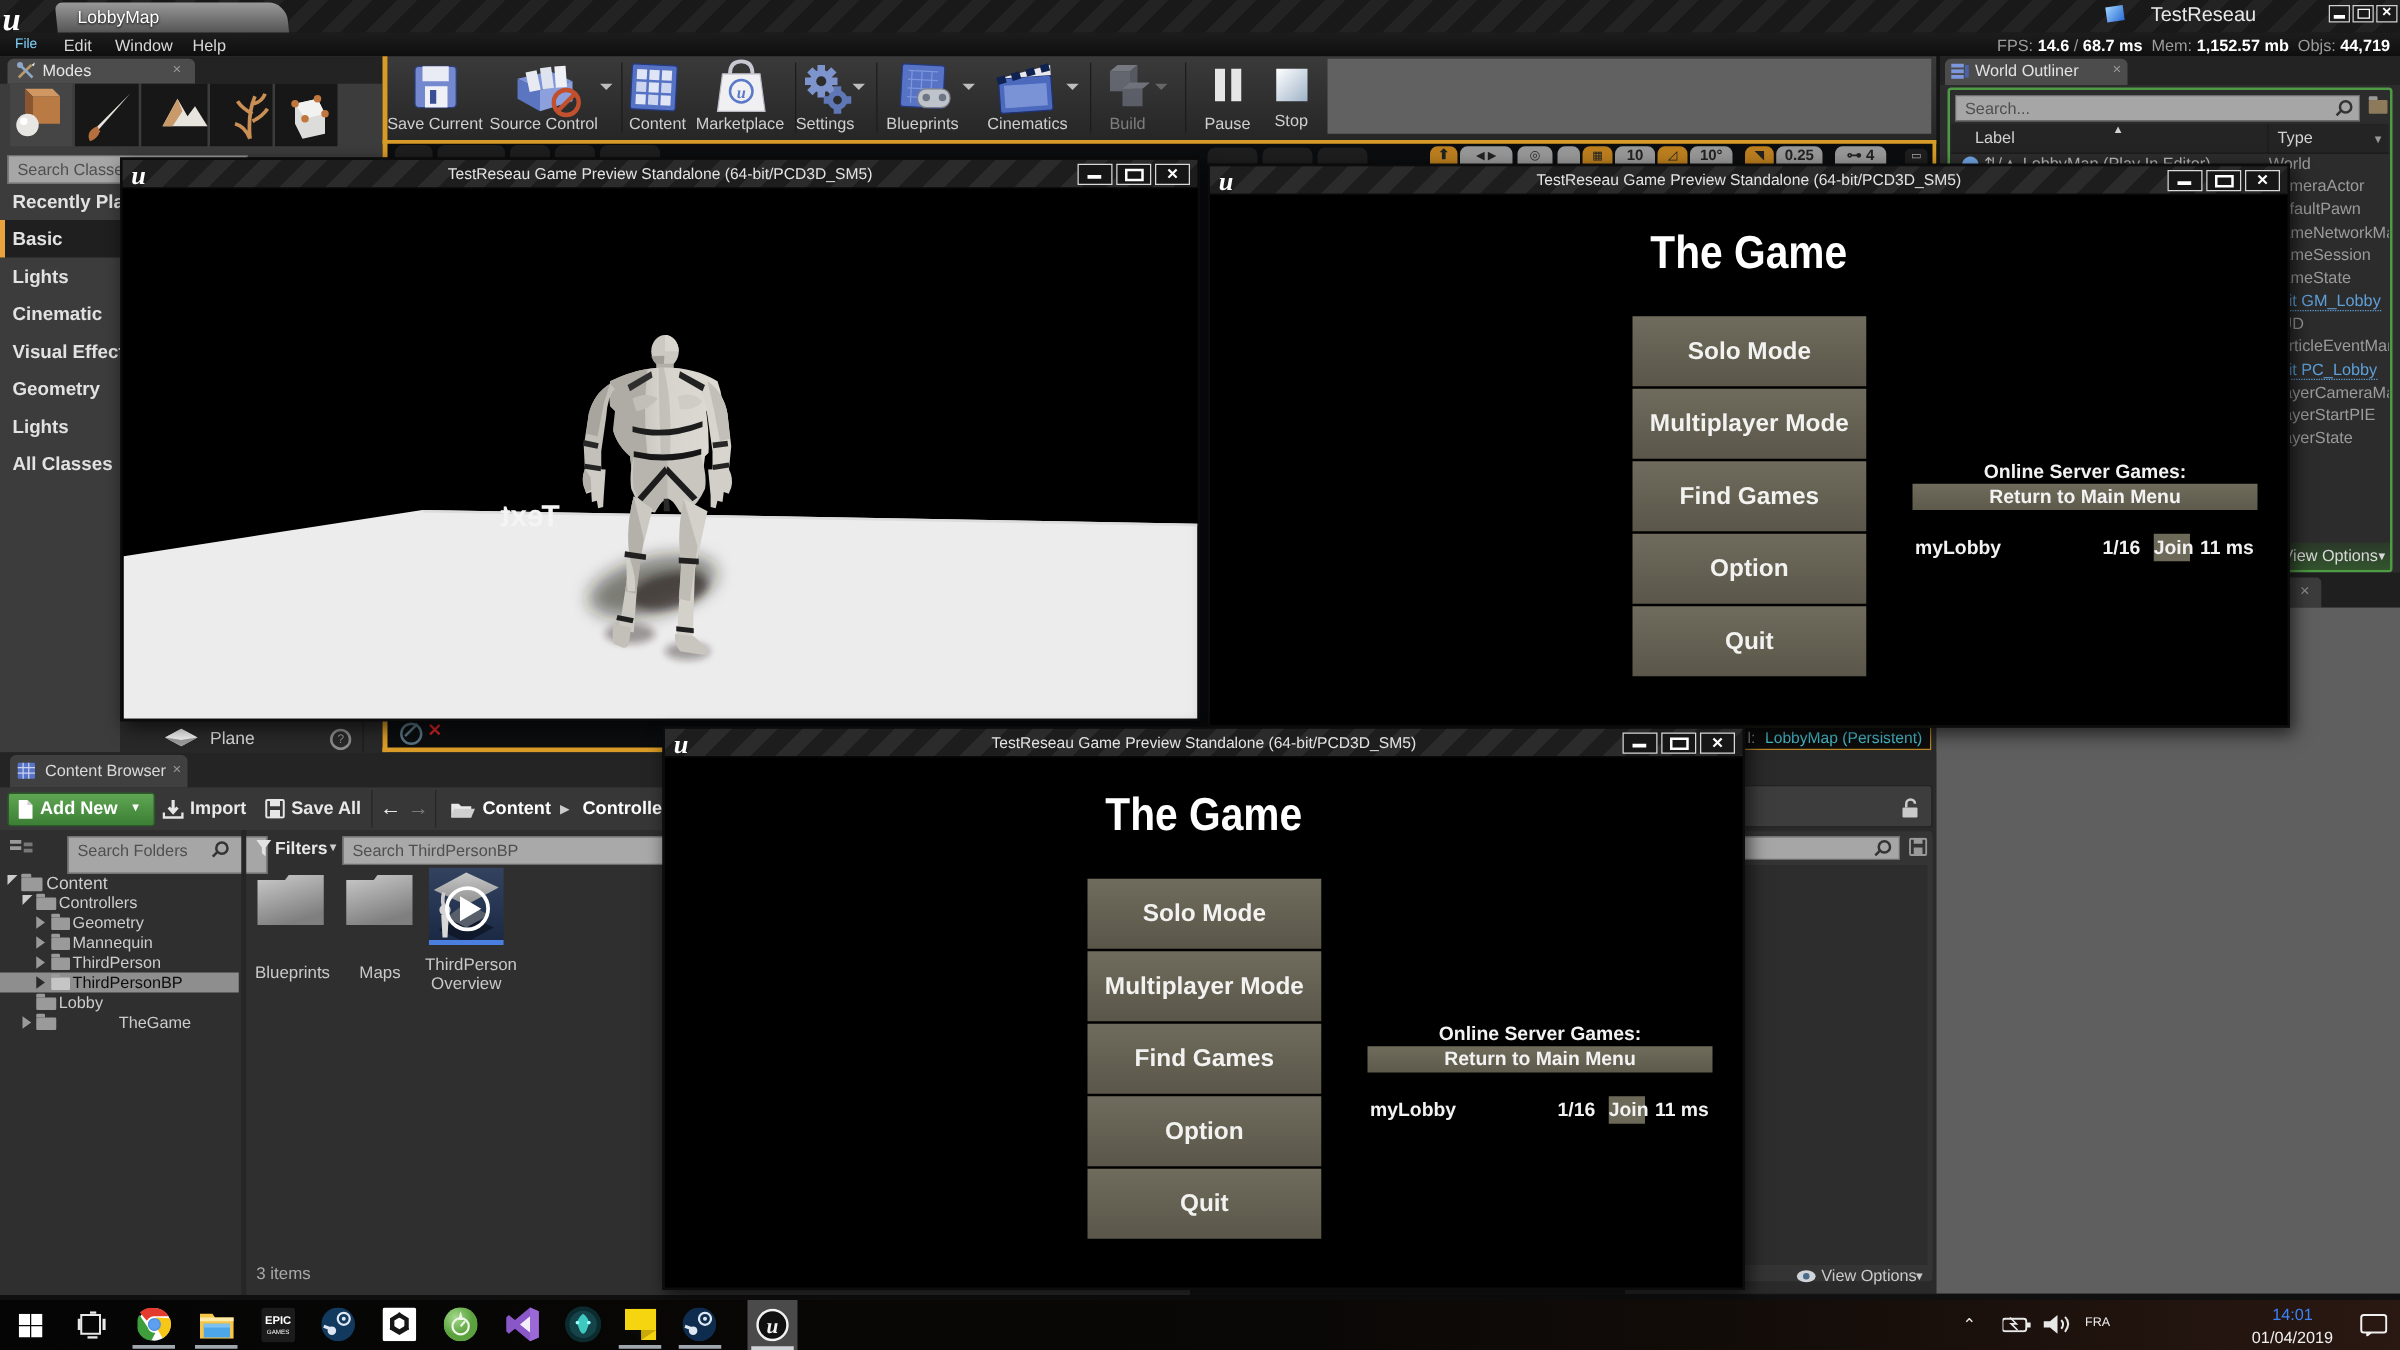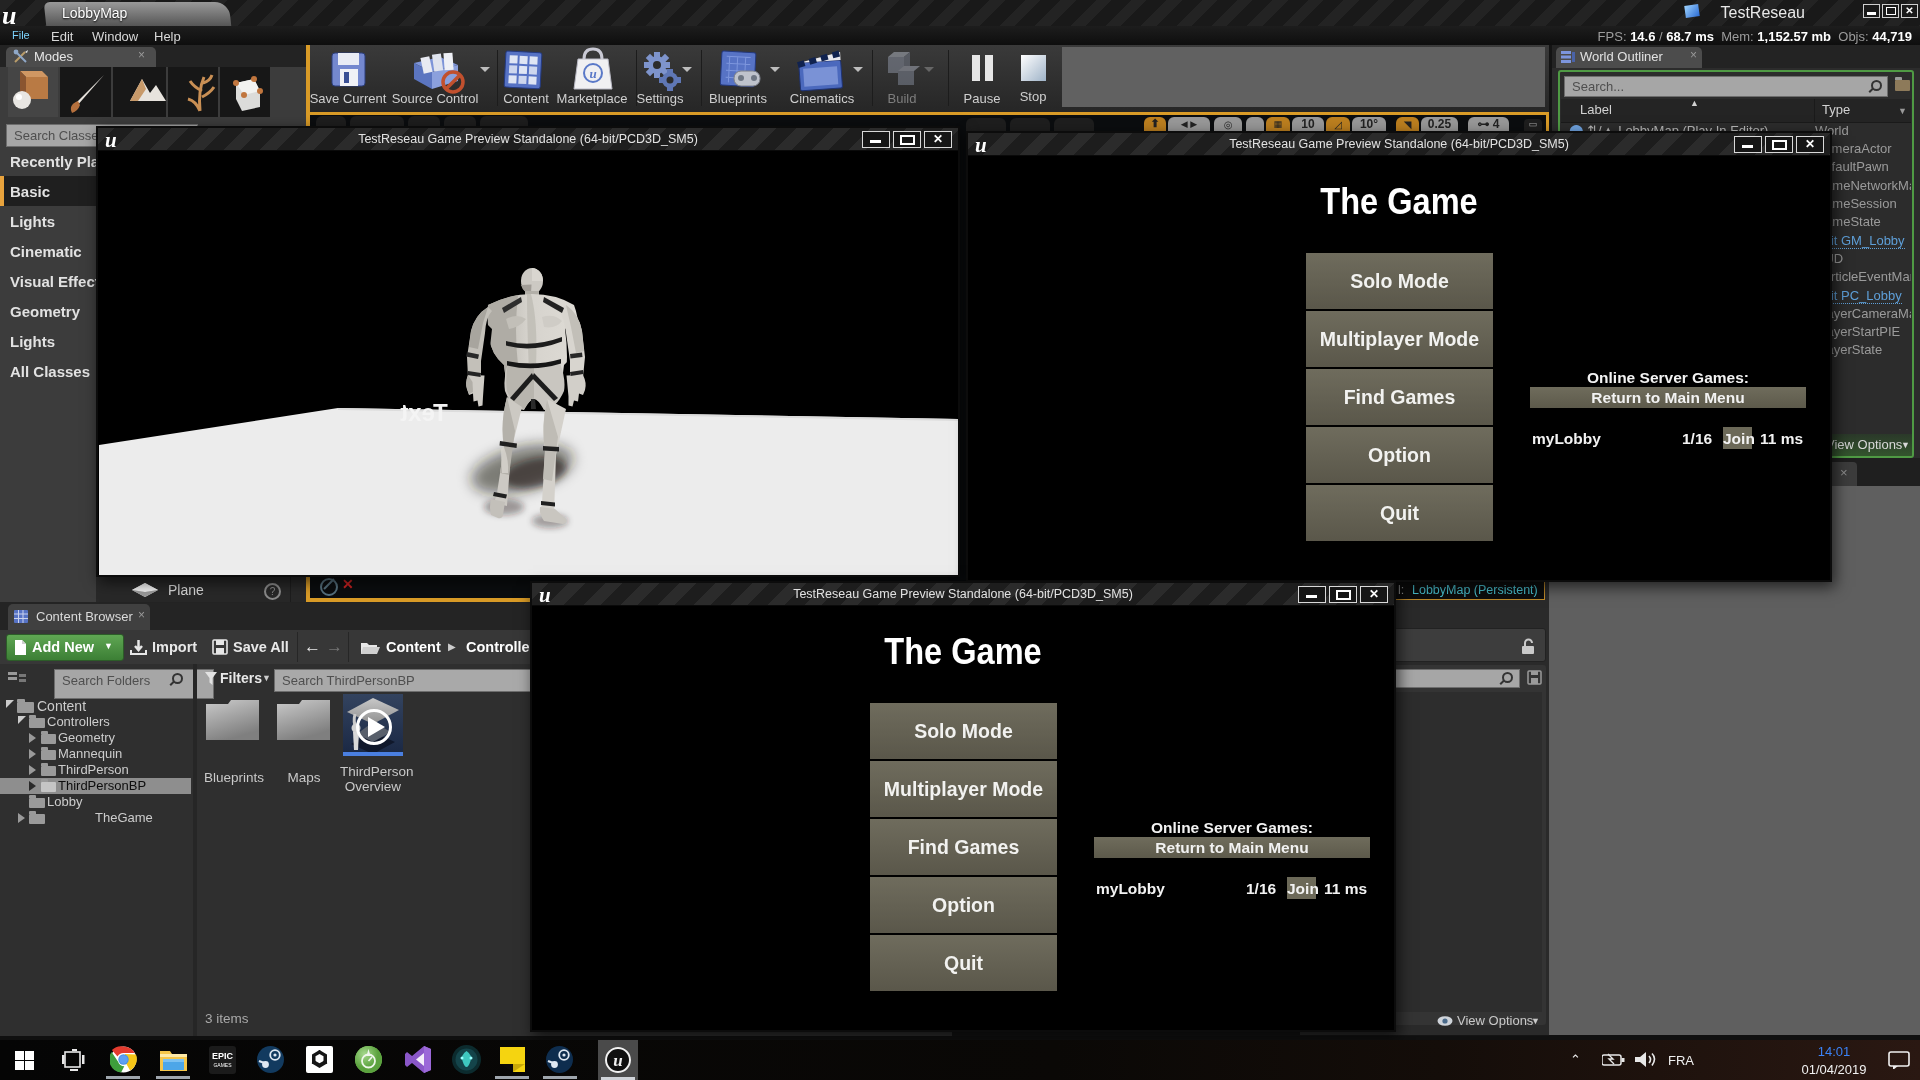--- a/index.html
+++ b/index.html
@@ -733,20 +733,20 @@
 <div class="abs" style="left:1570px;top:1052px;color:#e8e8e8;font-size:13px;">⌃</div>
 <svg class="abs" style="left:1602px;top:1053px;" width="24" height="13">
       <rect x="0" y="2" width="19" height="10" rx="2" fill="none" stroke="#e8e8e8" stroke-width="1.5"></rect>
       <rect x="19.5" y="5" width="3" height="4" fill="#e8e8e8"></rect>
       <path d="M6 1 l5 5 l-4 0 l5 5" stroke="#e8e8e8" stroke-width="1.4" fill="none"></path>
     </svg>
 <svg class="abs" style="left:1634px;top:1051px;" width="24" height="17">
       <path d="M1 6 h5 l6 -5 v15 l-6 -5 h-5 z" fill="#e8e8e8"></path>
       <path d="M15 5 q3 3.5 0 7 M18 2.5 q5 5 0 12" stroke="#e8e8e8" stroke-width="1.6" fill="none"></path>
     </svg>
-<div class="abs" style="left:1668px;top:1053px;color:#f0f0f0;font-size:13px;">FRA</div>
+<div class="abs" style="left:1668px;top:1053px;color:#f0f0f0;font-size:10px;">FRA</div>
 <div class="abs" style="left:1804px;top:1044px;width:60px;text-align:center;color:#3b82f6;font-size:13px;">14:01</div>
 <div class="abs" style="left:1794px;top:1062px;width:80px;text-align:center;color:#f0f0f0;font-size:13px;">01/04/2019</div>
 <svg class="abs" style="left:1888px;top:1051px;" width="22" height="18">
       <rect x="1" y="1" width="20" height="14" rx="2" fill="none" stroke="#f0f0f0" stroke-width="1.6"></rect>
       <path d="M5 15 l0 4 l5 -4" fill="#f0f0f0"></path>
     </svg>
 </div>
 
 </body></html>

